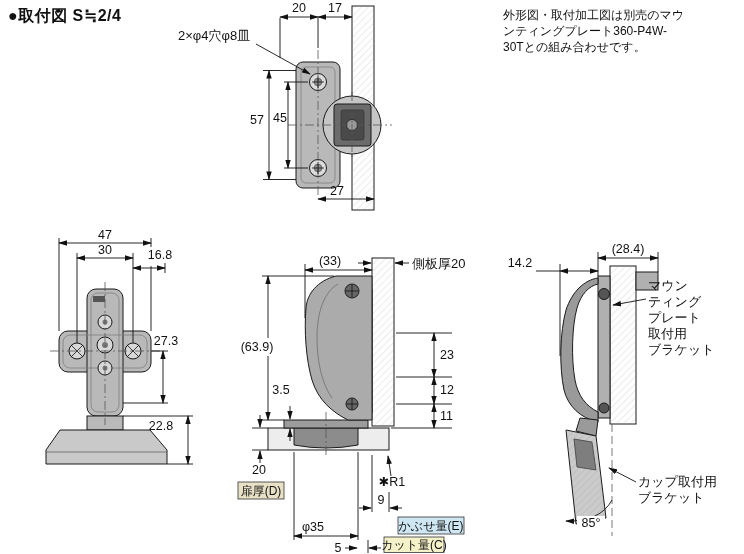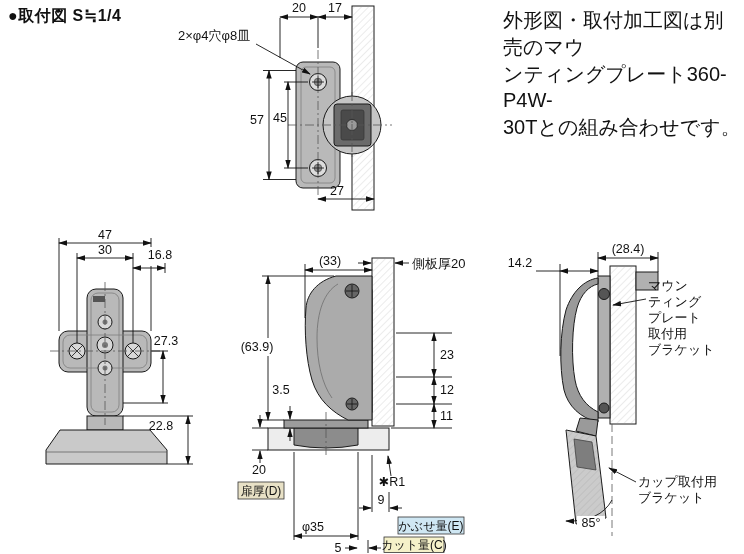--- a/index.html
+++ b/index.html
@@ -1,29 +1,29 @@
 <!DOCTYPE html>
 <html><head>
 <meta charset="utf-8">
 <style>
   *{margin:0;padding:0;box-sizing:border-box}
   html,body{width:744px;height:554px;background:#fff;overflow:hidden;
     font-family:"Liberation Sans","DejaVu Sans",sans-serif;color:#111;position:relative}
   .title{position:absolute;left:8px;top:6px;font-size:16px;font-weight:700;letter-spacing:.5px}
-  .note{position:absolute;left:503px;top:7px;width:240px;font-size:20px;line-height:1.34;white-space:pre-line}
+  .note{position:absolute;left:503px;top:7px;width:240px;font-size:12px;line-height:1.34;white-space:pre-line}
   svg{position:absolute;left:0;top:0}
   text{font-family:"Liberation Sans","DejaVu Sans",sans-serif;fill:#111}
   .d{font-size:12.5px}
   .jp{font-size:13px}
   .lbl{font-size:12px}
 </style>
 </head>
 <body>
 
-<div class="title">●取付図 S≒1/4</div>
+<div class="title">●取付図 S≒2/4</div>
 <div class="note">外形図・取付加工図は別売のマウ
 ンティングプレート360-P4W-
 30Tとの組み合わせです。</div>
 
 <svg width="744" height="554" viewBox="0 0 744 554">
   <defs>
     <marker id="ae" viewBox="0 0 10 6" refX="9" refY="3" markerWidth="9" markerHeight="6" orient="auto" markerUnits="userSpaceOnUse">
         <path d="M0,0L10,3L0,6Z" fill="#111"></path>
       </marker>
     <marker id="as" viewBox="0 0 10 6" refX="1" refY="3" markerWidth="9" markerHeight="6" orient="auto" markerUnits="userSpaceOnUse">

